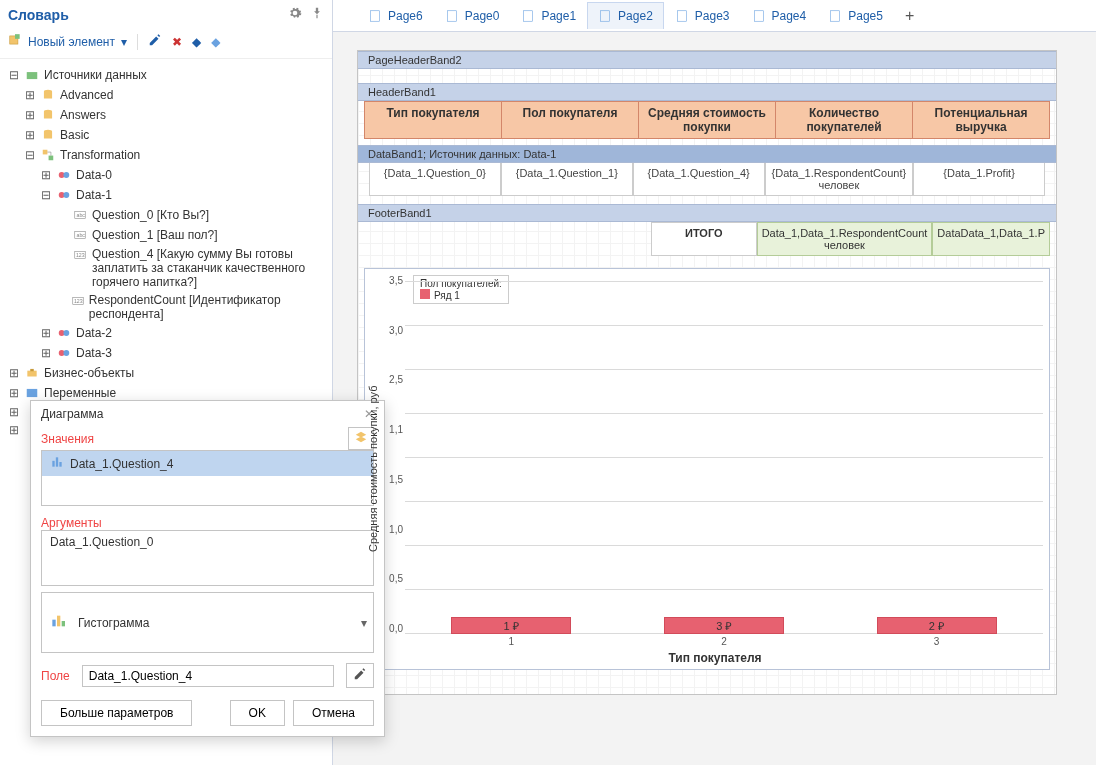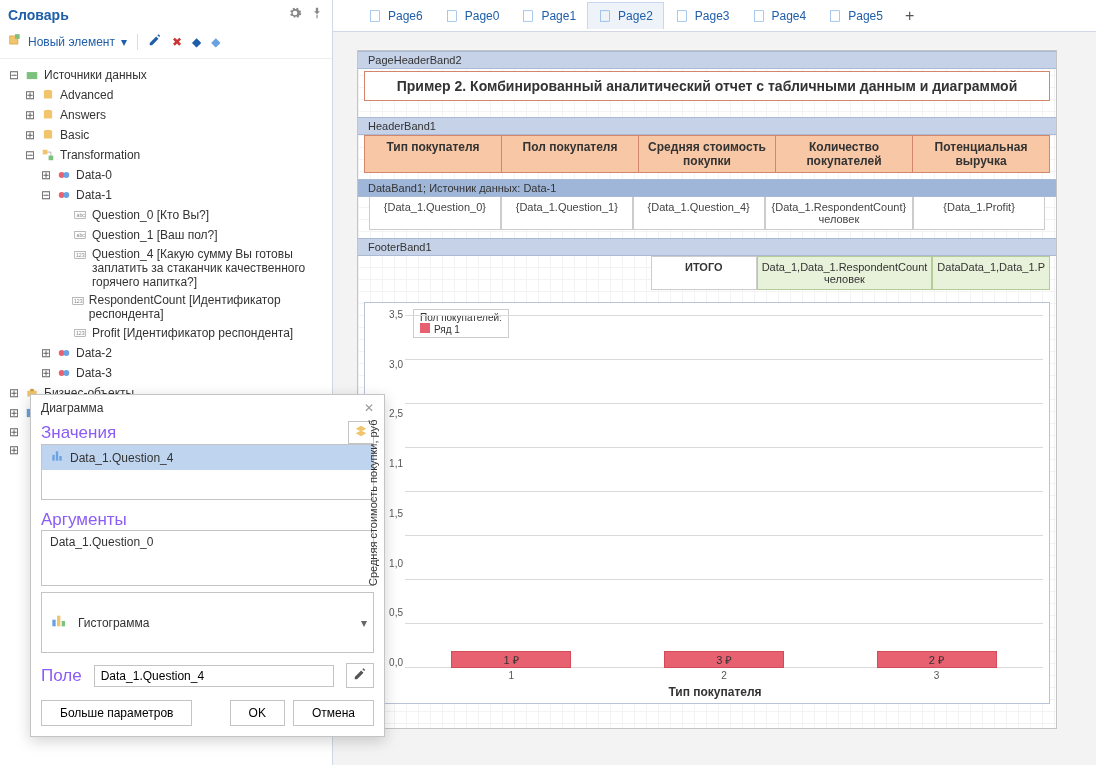--- a/index.html
+++ b/index.html
@@ -49,21 +49,21 @@
 .tree .node.wrap { align-items: flex-start; }
 
 .chart-panel {
   position: absolute; left: 30px; bottom: 28px; width: 355px;
   background: #fff; border: 1px solid #c4c4c4; box-shadow: 0 4px 14px rgba(0,0,0,.18);
   padding: 6px 10px 10px 10px;
 }
 .cp-title { display: flex; justify-content: space-between; align-items: center; margin-bottom: 6px; color: #333; }
 .cp-close { color: #999; cursor: pointer; }
 .cp-row { display: flex; justify-content: space-between; align-items: center; margin-top: 6px; }
-.cp-label { font-size: 17px; color: #8b5cf6; }
+.cp-label { font-size: 12px; color: #ef4444; }
 .listbox {
   border: 1px solid #c4c4c4; background: #fff; font-size: 12px;
   padding: 0; height: 56px; overflow: auto;
 }
 .listbox .item { padding: 4px 8px; display: flex; gap: 6px; align-items: center; }
 .listbox .item.sel { background: #bfd5ef; }
 .select-full {
   width: 100%; display: flex; align-items: center; gap: 8px;
   border: 1px solid #c4c4c4; padding: 20px 6px; margin-top: 6px; background: #fff;
 }
@@ -290,30 +290,20 @@
       <div class="node ind3 wrap">
         <span class="exp"> </span>
         <span class="ico">
             <svg class="svg-ic" viewBox="0 0 24 24">
               <rect x="3" y="6" width="18" height="12" fill="none" stroke="#888"></rect>
               <text x="5" y="16" font-size="9" fill="#888">123</text>
             </svg>
           </span>
         <span>RespondentCount [Идентификатор респондента]</span>
       </div>
-      <div class="node ind3">
-        <span class="exp"> </span>
-        <span class="ico">
-            <svg class="svg-ic" viewBox="0 0 24 24">
-              <rect x="3" y="6" width="18" height="12" fill="none" stroke="#888"></rect>
-              <text x="5" y="16" font-size="9" fill="#888">123</text>
-            </svg>
-          </span>
-        <span>Profit [Идентификатор респондента]</span>
-      </div>
       <div class="node ind2">
         <span class="exp">⊞</span>
         <span class="ico">
             <svg class="svg-ic" viewBox="0 0 24 24">
               <circle cx="8" cy="12" r="5" fill="#e76170"></circle>
               <circle cx="16" cy="12" r="5" fill="#6aa2e0"></circle>
             </svg>
           </span>
         <span>Data-2</span>
       </div>
@@ -454,21 +444,20 @@
           <svg class="svg-ic" viewBox="0 0 24 24">
             <rect x="4" y="3" width="16" height="18" fill="none" stroke="#6aa2e0"></rect>
           </svg>
           <span>Page5</span>
         </div>
       <div class="tab add">+</div>
     </div>
     <div class="canvas">
       <div class="page">
         <div class="band-head">PageHeaderBand2</div>
-        <div class="title-box">Пример 2. Комбинированный аналитический отчет с табличными данным и диаграммой</div>
         <div style="height:14px"></div>
         <div class="band-head">HeaderBand1</div>
         <div class="header-row" id="hdrrow">
             <div class="cell">Тип покупателя</div>
             <div class="cell">Пол покупателя</div>
             <div class="cell">Средняя стоимость покупки</div>
             <div class="cell">Количество покупателей</div>
             <div class="cell">Потенциальная выручка</div>
           </div>
         <div style="height:6px"></div>

